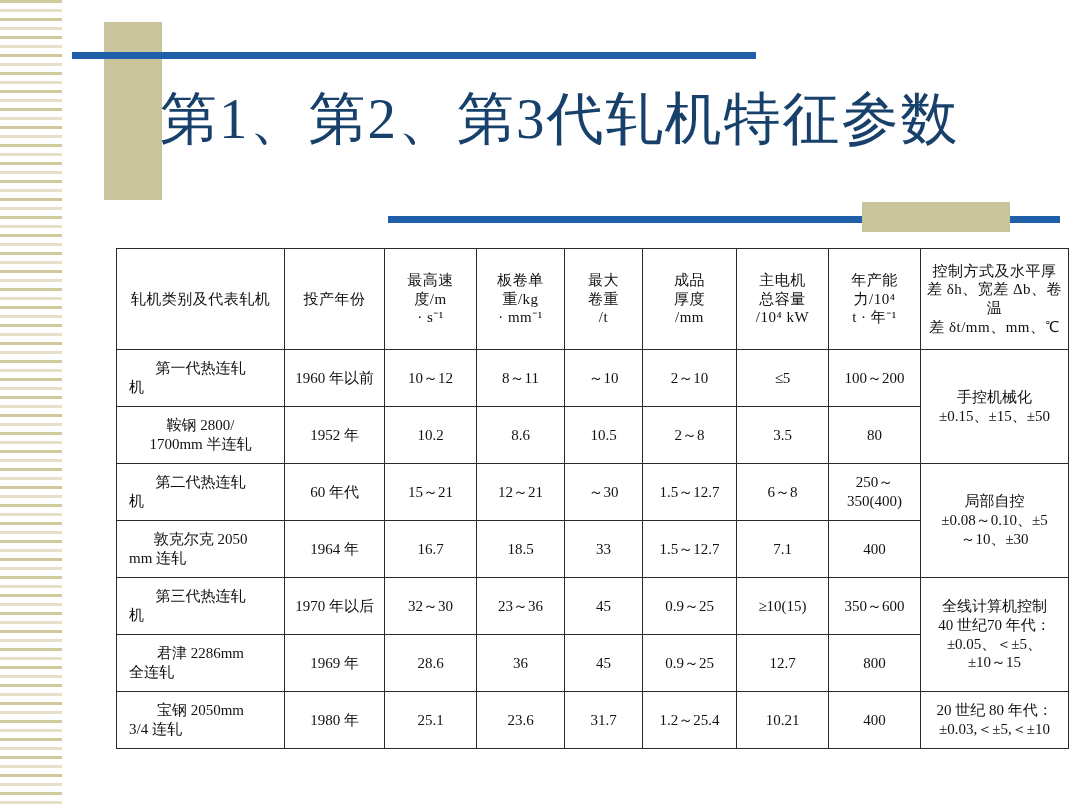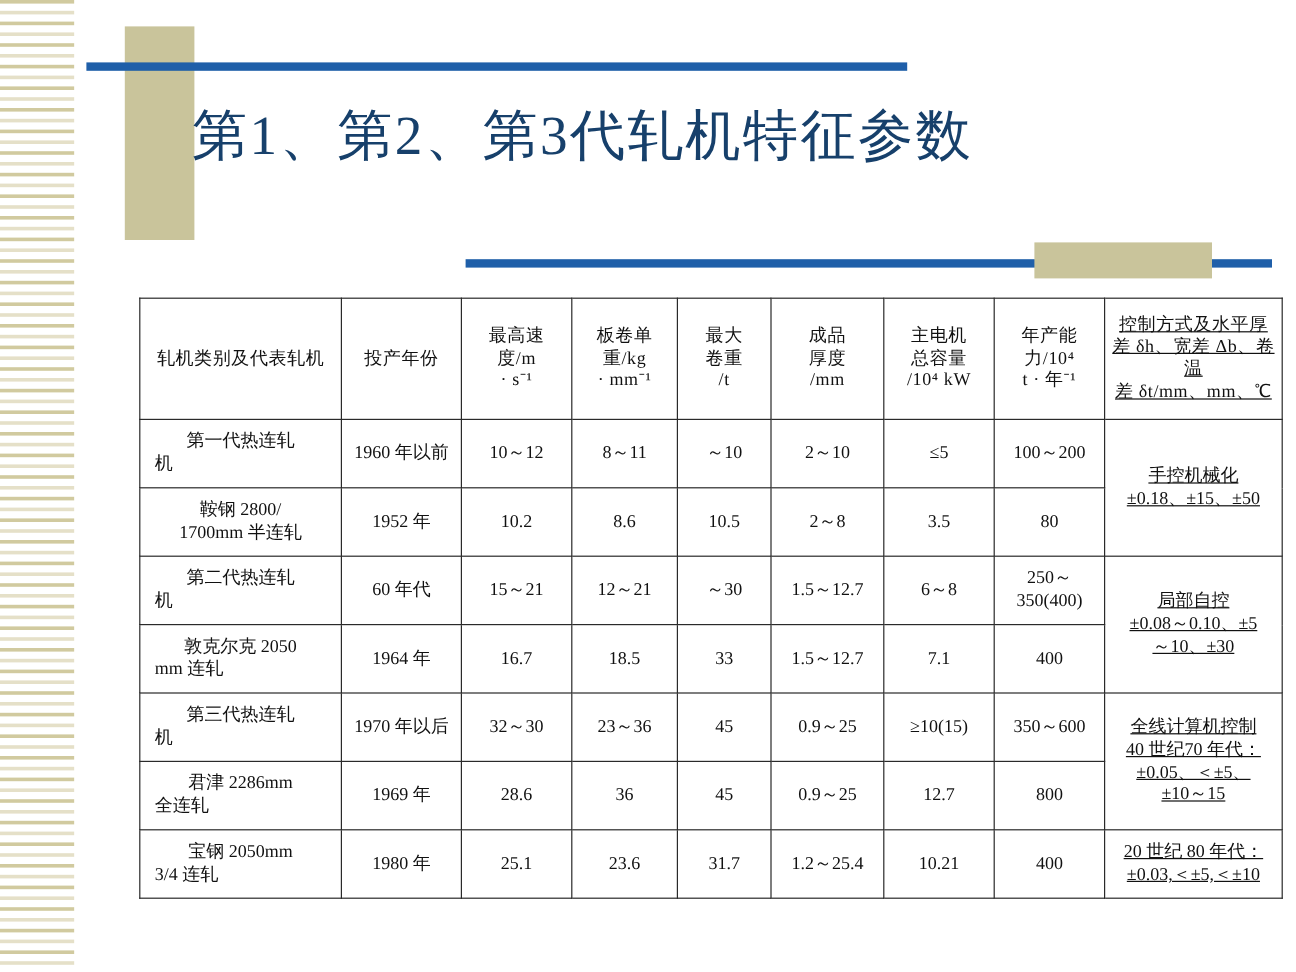--- a/index.html
+++ b/index.html
@@ -66,21 +66,21 @@
     height: 30px;
     background: #c9c49b;
   }
 
   
   .slide-title {
     position: absolute;
     left: 160px;
     top: 88px;
     width: 880px;
-    font-size: 46px;
+    font-size: 57px;
     line-height: 1.1;
     color: #17406b;
     font-family: "Liberation Serif", serif;
     letter-spacing: 2px;
     white-space: nowrap;
   }
 
   
   .table-wrap {
     position: absolute;
@@ -123,21 +123,20 @@
   .col-h { width: 92px; }
   .col-i { width: 148px; }
 
   .hdr-line { display: block; }
   .cell-line { display: block; }
   .left-txt { text-align: left; padding-left: 10px; }
   .notes-cell {
     font-size: 14px;
     line-height: 1.45;
     padding: 4px 6px;
-    text-decoration: underline;
   }
 </style>
 </head>
 <body>
 
 <div class="left-band" id="stripeBand">
     <div class="stripe" style="top: 0px; opacity: 0.95;"></div>
     <div class="stripe" style="top: 9px; opacity: 0.55;"></div>
     <div class="stripe" style="top: 18px; opacity: 0.95;"></div>
     <div class="stripe" style="top: 27px; opacity: 0.55;"></div>
@@ -303,21 +302,21 @@
         </td>
         <td>1960 年以前</td>
         <td>10～12</td>
         <td>8～11</td>
         <td>～10</td>
         <td>2～10</td>
         <td>≤5</td>
         <td>100～200</td>
         <td class="notes-cell" rowspan="2">
           <span class="cell-line">手控机械化</span>
-          <span class="cell-line">±0.18、±15、±50</span>
+          <span class="cell-line">±0.15、±15、±50</span>
         </td>
       </tr>
 
       <tr>
         <td>
           <span class="cell-line">鞍钢 2800/</span>
           <span class="cell-line">1700mm 半连轧</span>
         </td>
         <td>1952 年</td>
         <td>10.2</td>

